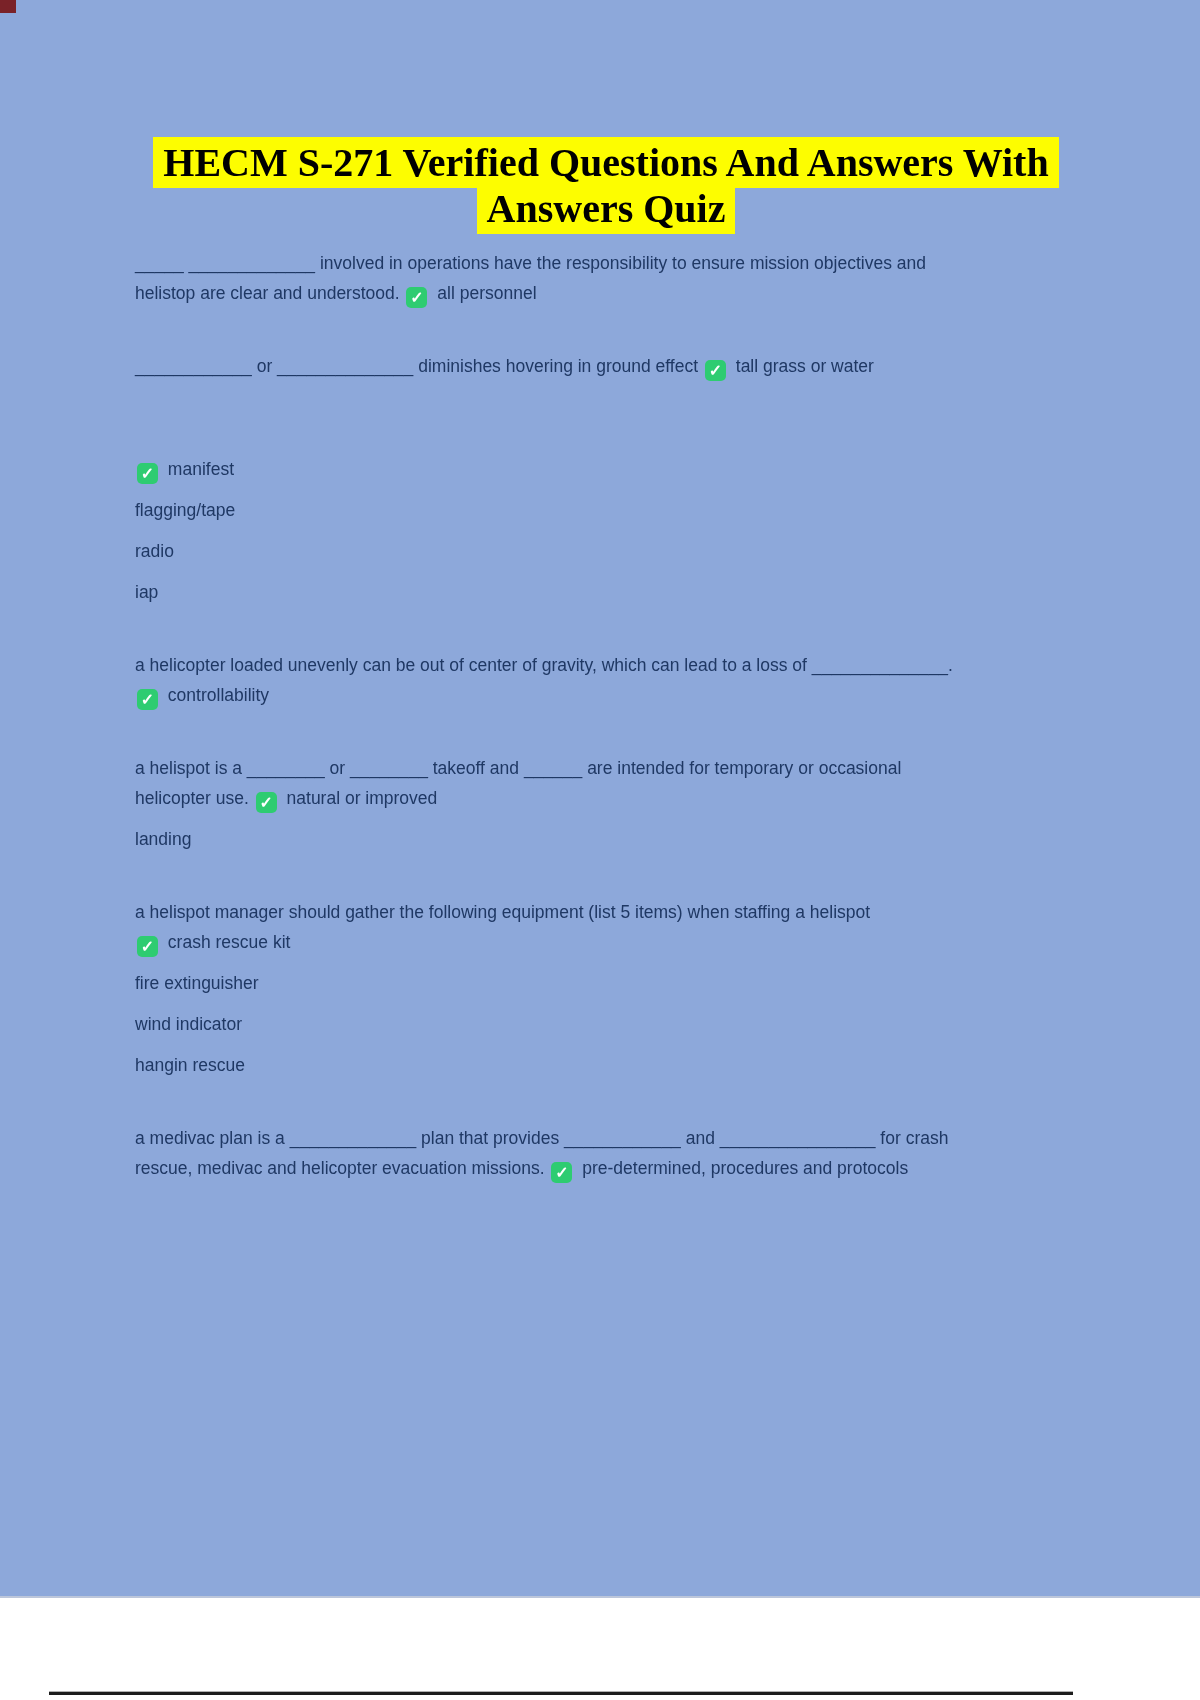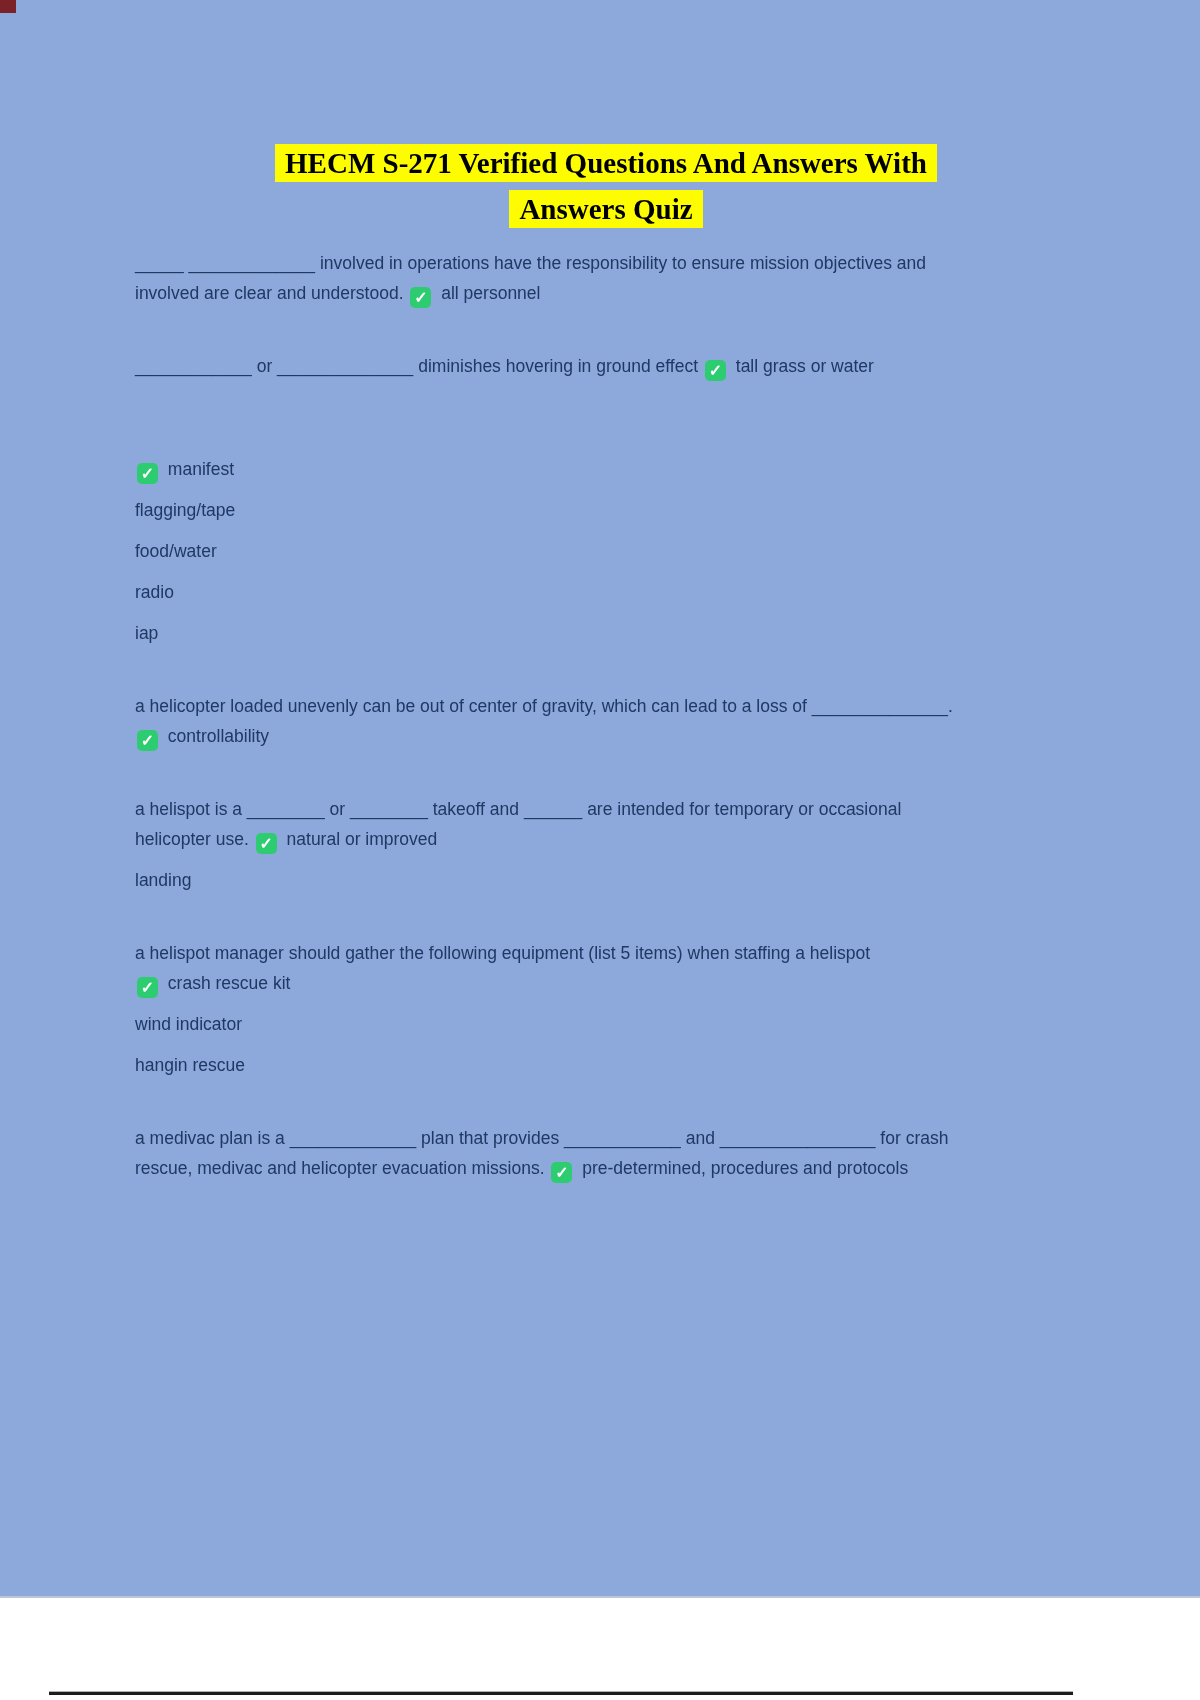--- a/index.html
+++ b/index.html
@@ -24,21 +24,21 @@
     top: 0; left: 0;
     width: 16px;
     height: 13px;
     background: #7a2228;
   }
   .title {
     margin: 140px 0 16px 0;
     text-align: center;
     font-family: "Liberation Serif", serif;
     font-weight: bold;
-    font-size: 29px;
+    font-size: 40px;
     line-height: 46px;
     color: #000000;
     padding-left: 12px;
   }
   .tline { margin: 0; }
   .hl {
     background: #fdfd00;
     padding: 3px 10px;
   }
   .qa {
@@ -84,30 +84,30 @@
 <body>
 
 <div class="page">
   <div class="blue-area">
     <div class="corner-mark"></div>
     <h1 class="title">
       <div class="tline"><span class="hl">HECM S-271 Verified Questions And Answers With</span></div>
       <div class="tline"><span class="hl">Answers Quiz</span></div>
     </h1>
     <div class="qa" id="qa-root">
-        <p class="para"><span>_____ _____________ involved in operations have the responsibility to ensure mission objectives and</span><br><span>involved are clear and understood. </span><span class="check"><span class="tick">✓</span></span><span> all personnel</span></p>
+        <p class="para"><span>_____ _____________ involved in operations have the responsibility to ensure mission objectives and</span><br><span>helistop are clear and understood. </span><span class="check"><span class="tick">✓</span></span><span> all personnel</span></p>
         <p class="para qgap"><span>____________ or ______________ diminishes hovering in ground effect </span><span class="check"><span class="tick">✓</span></span><span> tall grass or water</span></p>
         <p class="para qgap"><br><span class="check"><span class="tick">✓</span></span><span> manifest</span></p>
         <p class="para"><span>flagging/tape</span></p>
-        <p class="para"><span>food/water</span></p>
         <p class="para"><span>radio</span></p>
         <p class="para"><span>iap</span></p>
         <p class="para qgap"><span>a helicopter loaded unevenly can be out of center of gravity, which can lead to a loss of ______________.</span><br><span class="check"><span class="tick">✓</span></span><span> controllability</span></p>
         <p class="para qgap"><span>a helispot is a ________ or ________ takeoff and ______ are intended for temporary or occasional</span><br><span>helicopter use. </span><span class="check"><span class="tick">✓</span></span><span> natural or improved</span></p>
         <p class="para"><span>landing</span></p>
         <p class="para qgap"><span>a helispot manager should gather the following equipment (list 5 items) when staffing a helispot</span><br><span class="check"><span class="tick">✓</span></span><span> crash rescue kit</span></p>
+        <p class="para"><span>fire extinguisher</span></p>
         <p class="para"><span>wind indicator</span></p>
         <p class="para"><span>hangin rescue</span></p>
         <p class="para qgap"><span>a medivac plan is a _____________ plan that provides ____________ and ________________ for crash</span><br><span>rescue, medivac and helicopter evacuation missions. </span><span class="check"><span class="tick">✓</span></span><span> pre-determined, procedures and protocols</span></p>
       </div>
   </div>
   <div class="rule-footer"></div>
 </div>
 
 </body></html>

